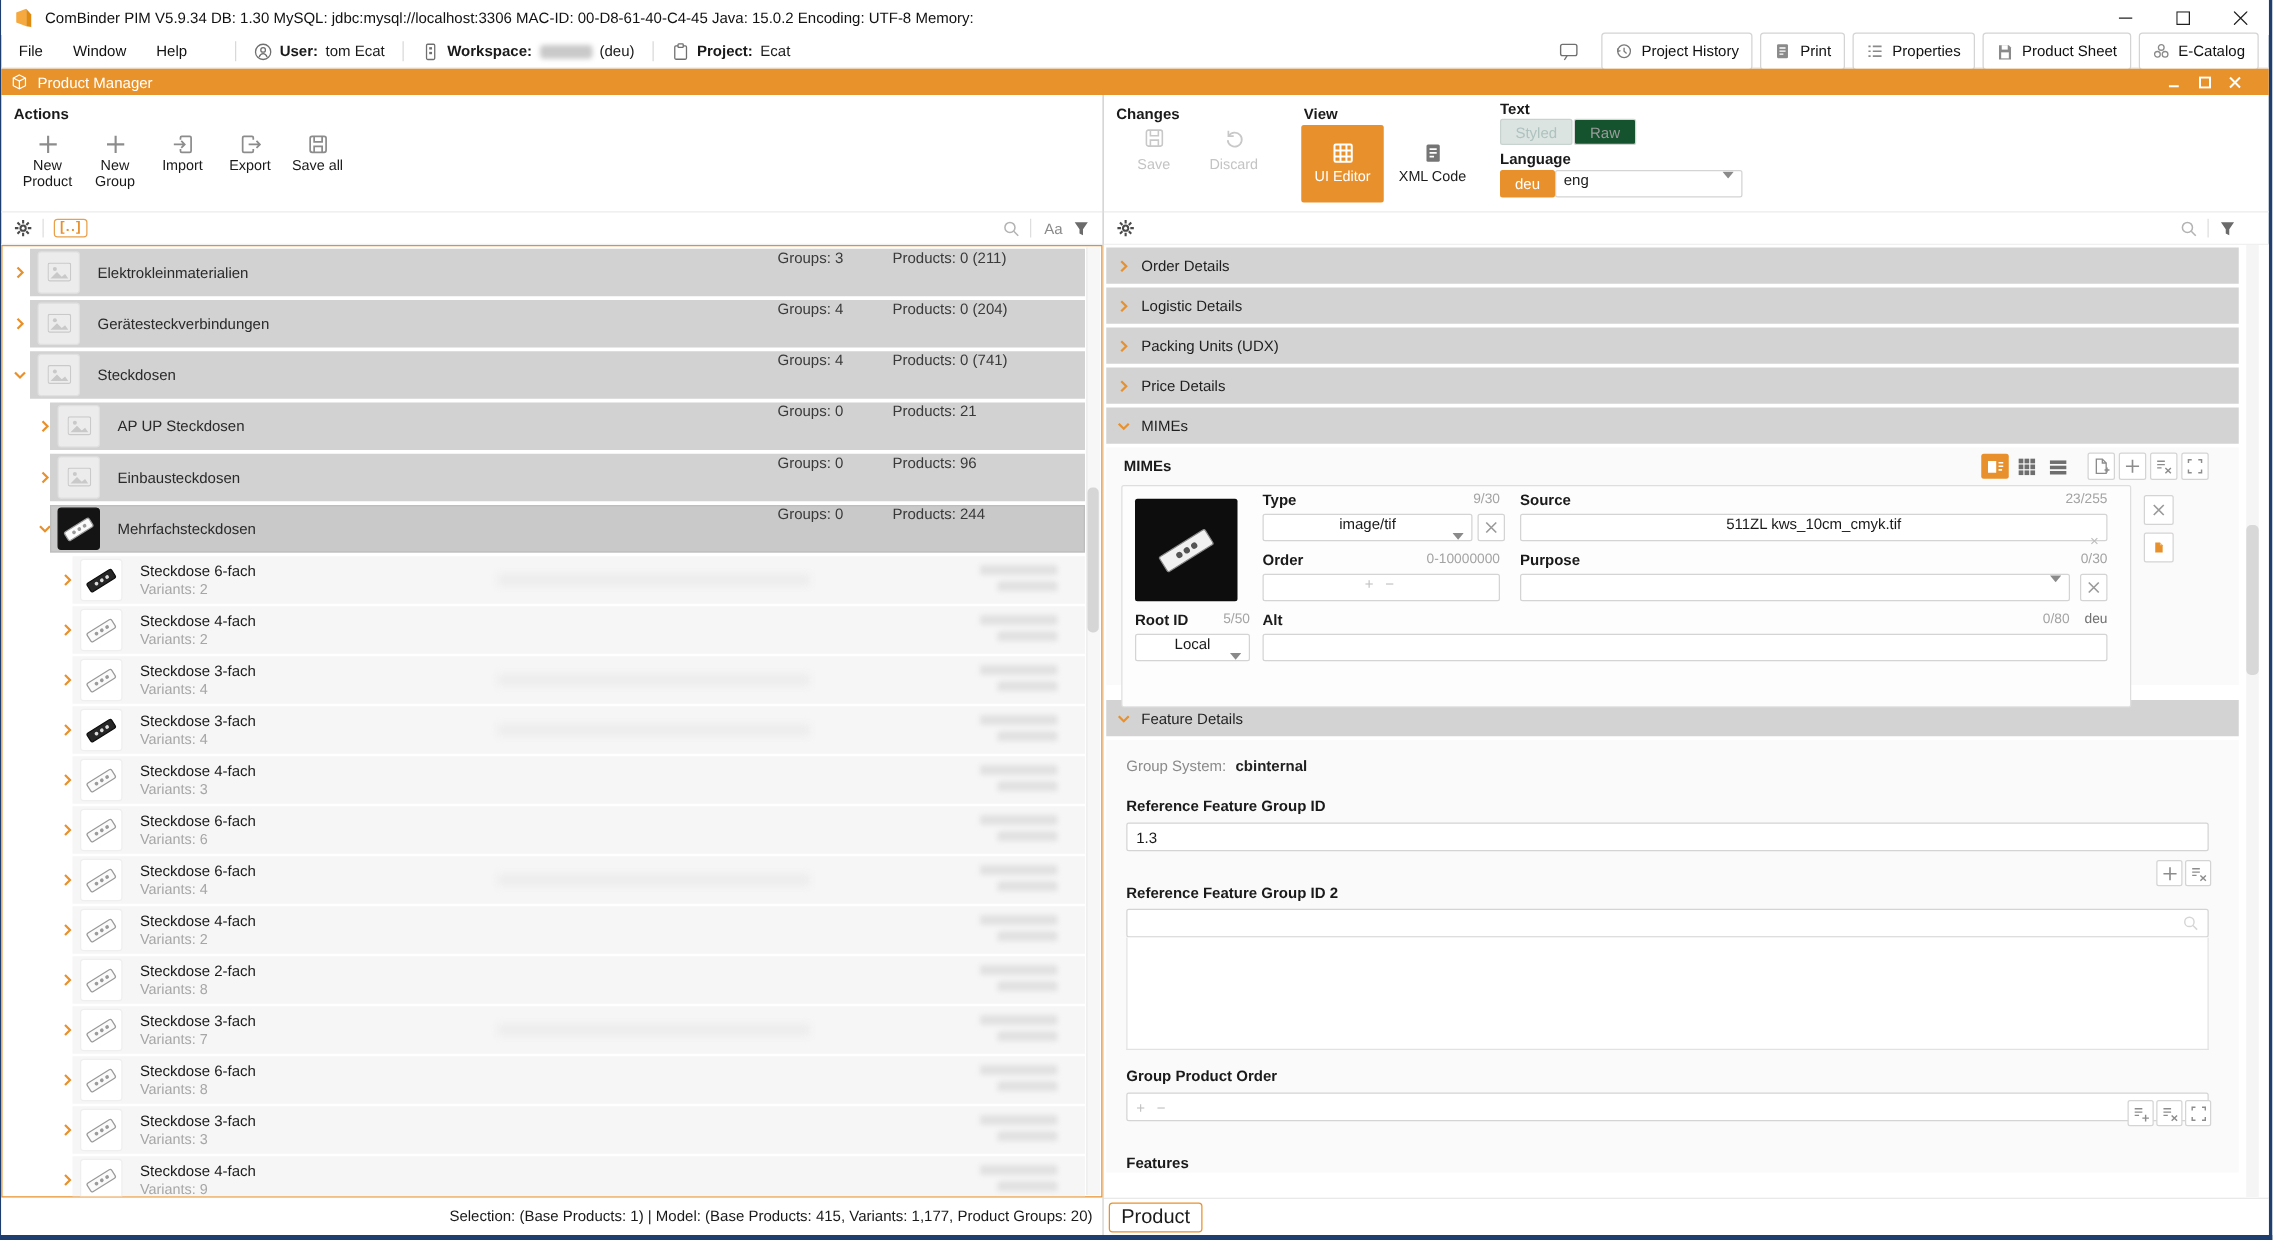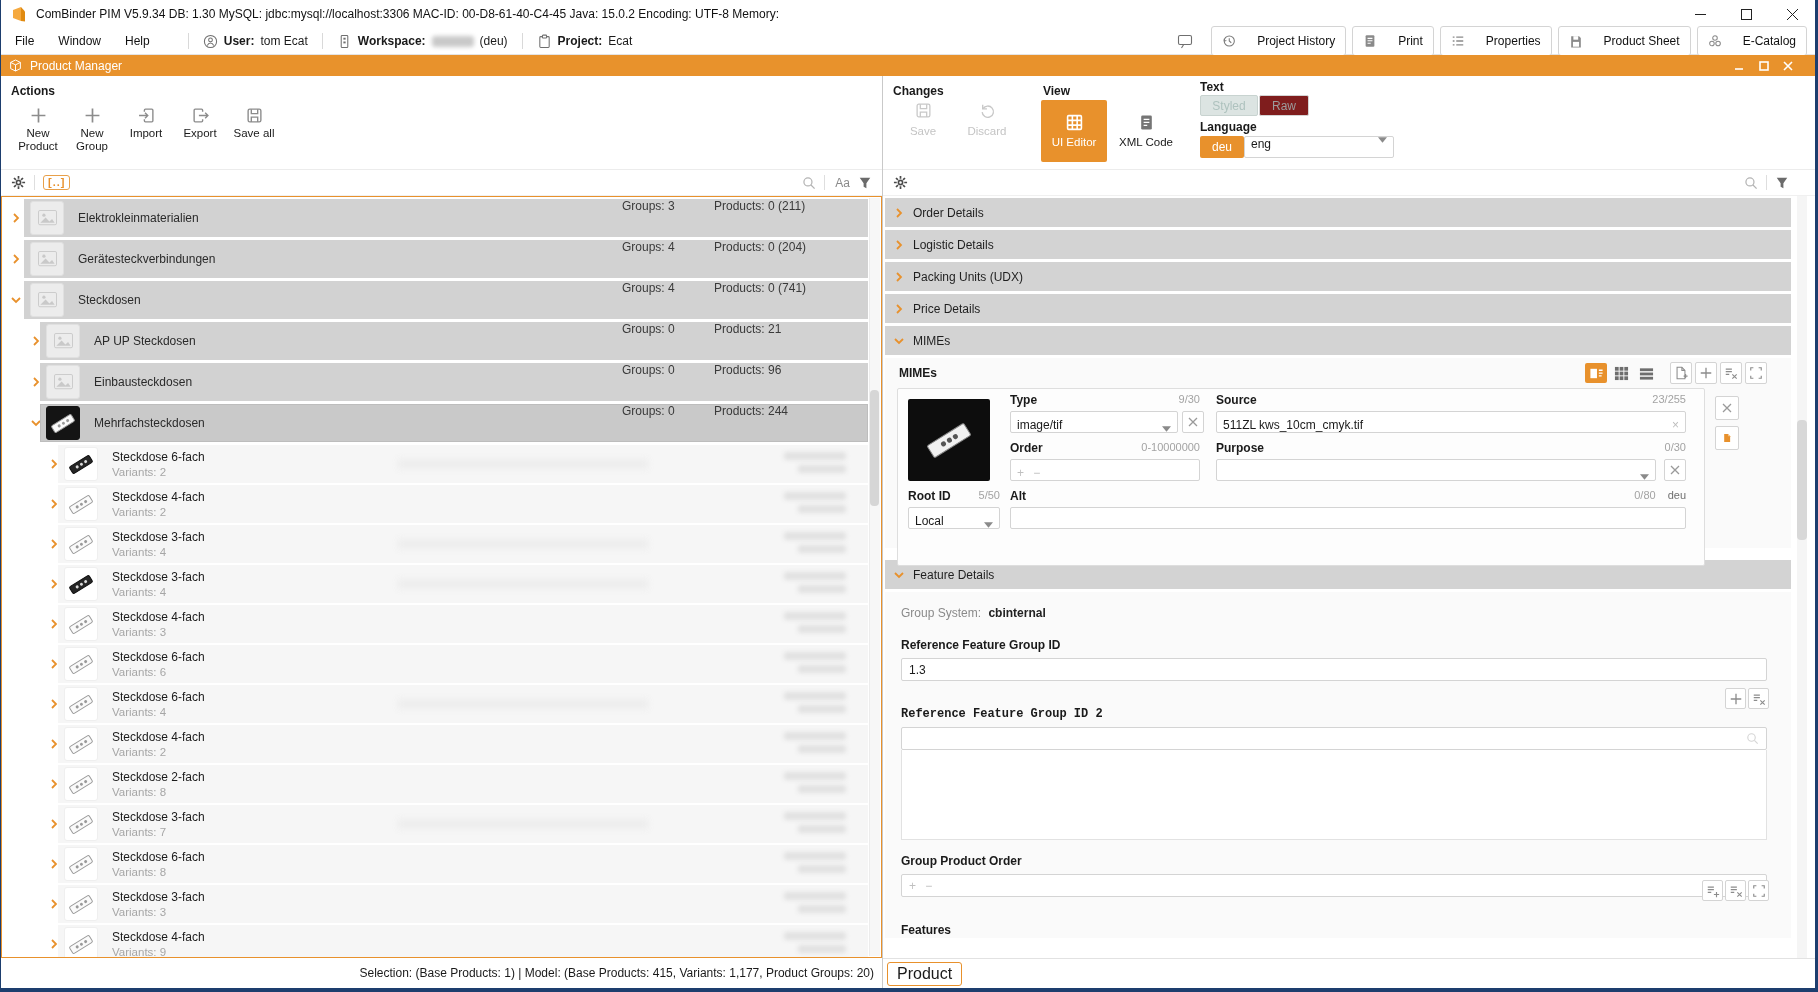--- a/index.html
+++ b/index.html
@@ -18,21 +18,21 @@
 
 
 .menubar { height:27px; display:flex; align-items:center; padding:0 8px 0 14px; border-bottom:1px solid #e4e4e4; flex:none; }
 .menu-item { margin-right:24px; color:#111; cursor:default; }
 .mb-sep { width:1px; height:16px; background:#d9d9d9; margin:0 14px; }
 .mb-group { display:flex; align-items:center; gap:6px; }
 .mb-group .lbl { font-weight:bold; }
 .mb-group .ic svg { width:15px; height:15px; display:block; }
 .blur-chip { display:inline-block; width:42px; height:11px; background:#c9c9c9; border-radius:3px; filter:blur(2px); }
 .mb-toolbar { display:flex; align-items:center; gap:6px; margin-left:14px; }
-.tb-btn { display:flex; align-items:center; gap:21px; height:30px; padding:0 10px; background:#fff;
+.tb-btn { display:flex; align-items:center; gap:7px; height:30px; padding:0 10px; background:#fff;
   border:1px solid #d4d4d4; border-radius:3px; font-size:12px; color:#111; font-family:inherit; }
 .tb-btn .ic svg { width:14px; height:14px; display:block; }
 .chat-ic { margin-left:auto; margin-right:4px; }
 .chat-ic svg { width:16px; height:16px; display:block; }
 
 
 .pm-titlebar { height:21px; background:#e8922c; display:flex; align-items:center; padding:0 8px; color:#fff; flex:none; }
 .pm-titlebar .ic { margin-right:8px; } .pm-titlebar .ic svg { width:13px; height:13px; display:block; }
 .pm-controls { margin-left:auto; display:flex; gap:14px; margin-right:14px; }
 .pm-controls svg { width:10px; height:10px; display:block; }
@@ -106,21 +106,21 @@
 .ed-btn { position:absolute; width:56px; display:flex; flex-direction:column; align-items:center; background:none; border:none;
   font-family:inherit; font-size:11.5px; color:#c4c4c4; }
 .ed-btn .ic svg { width:17px; height:17px; }
 .ed-btn .elabel { margin-top:4px; }
 .tile-btn { position:absolute; display:flex; flex-direction:column; align-items:center; justify-content:center;
   border:none; font-family:inherit; font-size:11.5px; border-radius:2px; }
 .tile-btn .ic svg { width:17px; height:17px; display:block; }
 .tile-btn .elabel { margin-top:5px; }
 .tile-active { background:#e8912c; color:#fff; }
 .tile-plain { background:none; color:#1a1a1a; }
-.seg-btn { position:absolute; height:21px; width:58px; border:1px solid #d4d4d4; background:#7f1d1d;
+.seg-btn { position:absolute; height:21px; width:58px; border:1px solid #d4d4d4; background:#14532d;
   color:#9c9c9c; font-family:inherit; font-size:12px; border-radius:2px; }
 .seg-btn.sel { background:#dce4e2; border-color:#c8d3d0; color:#aec2be; }
 .lang-chip { position:absolute; width:44px; height:22px; background:#e8912c; color:#fff; display:flex;
   align-items:center; justify-content:center; border-radius:2px; }
 .lang-select { position:absolute; width:150px; height:22px; border:1px solid #d4d4d4; border-radius:2px; background:#fff;
   display:flex; padding:0 6px; }
 .lang-select .caret { margin-left:auto; }
 
 
 .right-content { flex:1; position:relative; overflow:hidden; background:#fff; padding:2px 0 0 2px; }
@@ -134,21 +134,21 @@
 .view-ic { width:22px; height:20px; display:flex; align-items:center; justify-content:center; border-radius:2px; background:none; border:none; }
 .view-ic svg { width:15px; height:15px; display:block; }
 .view-ic.active { background:#e8912c; }
 .sq-btn { width:22px; height:22px; border:1px solid #d4d4d4; border-radius:2px; background:#fff;
   display:flex; align-items:center; justify-content:center; }
 .sq-btn svg { width:14px; height:14px; display:block; }
 .mime-card { position:absolute; left:12px; right:86px; top:30px; height:178px; background:#fdfdfd;
   border:1px solid #dedede; border-radius:2px; padding:8px 10px; }
 .fld-label { font-weight:bold; }
 .counter { color:#a3a3a3; font-size:11px; }
-.inp { height:22px; border:1px solid #d4d4d4; border-radius:2px; background:#fff; display:flex; align-items:flex-end; padding:0 6px; }
+.inp { height:22px; border:1px solid #d4d4d4; border-radius:2px; background:#fff; display:flex; align-items:center; padding:0 6px;flex-direction:column; }
 .inp .caret { margin-left:auto; }
 .caret svg { width:9px; height:6px; display:block; }
 .xbtn { width:22px; height:22px; border:1px solid #d4d4d4; border-radius:2px; background:#fff;
   color:#9a9a9a; display:flex; align-items:center; justify-content:center; }
 .xbtn svg { width:10px; height:10px; }
 .stepper { color:#c0c0c0; letter-spacing:3px; }
 .mime-thumb { position:absolute; left:10px; top:10px; width:82px; height:82px; background:#0d0d0d; border-radius:2px;
   display:flex; align-items:center; justify-content:center; }
 .mime-thumb .strip { width:44px; height:15px; background:#f1f1f1; border-color:#888; }
 .mime-thumb .strip i { width:5px; height:5px; background:#555; }
@@ -1077,21 +1077,21 @@
         <div class="body-block fd-body" style="height:346px;">
           <div>
             <span class="muted">Group System:</span>
             <span class="gs-value" style="margin-left:4px;">cbinternal</span>
           </div>
           <div class="fd-field-label">Reference Feature Group ID</div>
           <div class="wide-inp">
             <span>1.3</span>
           </div>
 
-          <div class="fd-field-label" style="margin-top:26px;font-family:Liberation Mono, monospace;">Reference Feature Group ID 2</div>
+          <div class="fd-field-label" style="margin-top:26px;">Reference Feature Group ID 2</div>
           <div class="fd-icons" style="top:96px;">
             <span class="sq-btn" style="width:21px;height:21px;">
                 <svg viewBox="0 0 16 16">
                   <path d="M8 2v12M2 8h12" stroke="#8c8c8c" stroke-width="1.5"></path>
                 </svg>
               </span>
             <span class="sq-btn" style="width:21px;height:21px;">
                 <svg viewBox="0 0 16 16">
                   <path d="M2 3.5h7M2 6.5h7M2 9.5h4" stroke="#8c8c8c" stroke-width="1.3"></path>
                   <path d="M9.5 9.5l5 5M14.5 9.5l-5 5" stroke="#8c8c8c" stroke-width="1.3"></path>

